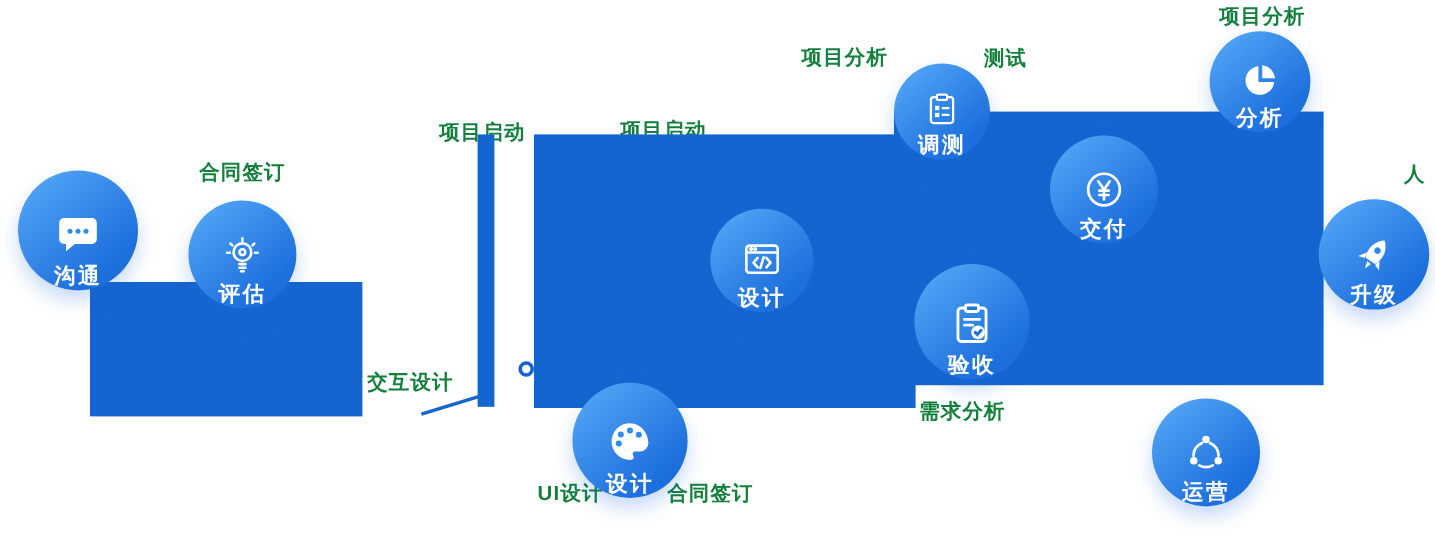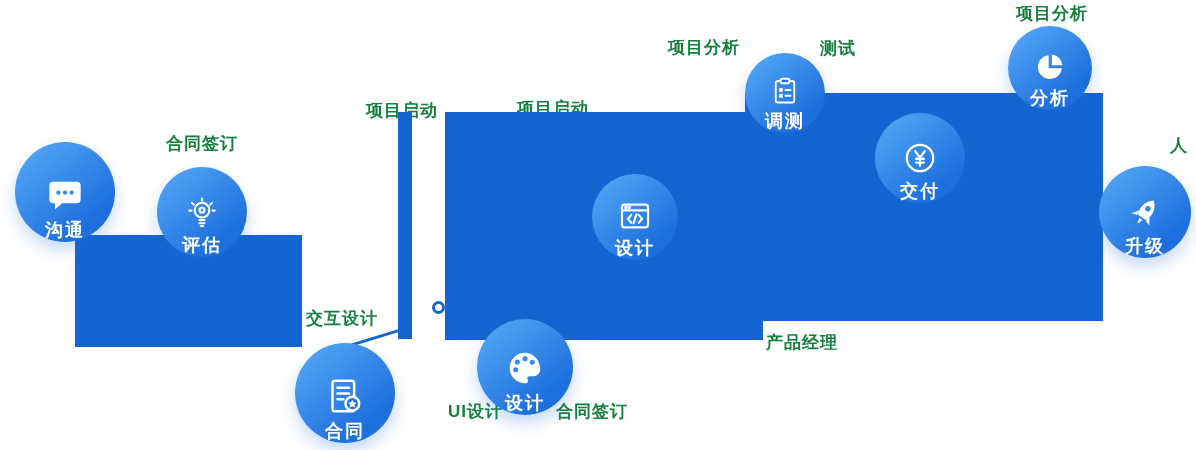--- a/index.html
+++ b/index.html
@@ -40,21 +40,21 @@
 
   <div class="connector-line" style="left:350px;top:336px;width:52px;transform:rotate(-17deg)"></div>
   <div class="connector-dot" style="left:432px;top:301px"></div>
 
   <span class="caption" style="left:166px;top:132px">合同签订</span>
   <span class="caption" style="left:306px;top:307px">交互设计</span>
   <span class="caption" style="left:366px;top:99px">项目启动</span>
   <span class="caption" style="left:517px;top:97px">项目启动</span>
   <span class="caption" style="left:668px;top:36px">项目分析</span>
   <span class="caption" style="left:820px;top:37px">测试</span>
-  <span class="caption" style="left:766px;top:331px">产品经理</span>
+  <span class="caption" style="left:766px;top:331px">需求分析</span>
   <span class="caption" style="left:448px;top:400px">UI设计</span>
   <span class="caption" style="left:556px;top:400px">合同签订</span>
   <span class="caption" style="left:1016px;top:2px">项目分析</span>
   <span class="caption" style="left:1170px;top:134px">人</span>
 
   <div class="node" style="left:157px;top:167px;width:90px;height:90px">
     <span class="icon">
       <svg width="34" height="34" viewBox="0 0 24 24" fill="none" stroke="#fff" stroke-width="1.5" stroke-linecap="round">
           <circle cx="12" cy="10" r="5.2"></circle>
           <path d="M10.2 17h3.6M10.2 19.2h3.6M11.2 21.2h1.6"></path>
@@ -70,31 +70,20 @@
       <svg width="40" height="40" viewBox="0 0 24 24">
           <path d="M5 4h14a2.4 2.4 0 0 1 2.4 2.4v8.2A2.4 2.4 0 0 1 19 17h-8.6L6 20.6V17H5a2.4 2.4 0 0 1-2.4-2.4V6.4A2.4 2.4 0 0 1 5 4z" fill="#fff"></path>
           <circle cx="8" cy="10.6" r="1.25" fill="#2f8bee"></circle>
           <circle cx="12" cy="10.6" r="1.25" fill="#2f8bee"></circle>
           <circle cx="16" cy="10.6" r="1.25" fill="#2f8bee"></circle>
         </svg>
     </span>
     <span class="label">沟通</span>
   </div>
 
-  <div class="node" style="left:295px;top:343px;width:100px;height:100px">
-    <span class="icon">
-      <svg width="40" height="40" viewBox="0 0 24 24" fill="none" stroke="#fff" stroke-width="1.5" stroke-linecap="round">
-          <rect x="4.5" y="2.8" width="13" height="18.4" rx="1.6"></rect>
-          <path d="M7.5 7h7M7.5 10.5h7M7.5 14h3.5"></path>
-          <circle cx="16.4" cy="16.6" r="4.1" fill="#1e71de"></circle>
-          <path d="M16.4 14.3l.8 1.5 1.7.3-1.2 1.2.3 1.6-1.6-.8-1.6.8.3-1.6-1.2-1.2 1.7-.3z" fill="#fff" stroke="none"></path>
-        </svg>
-    </span>
-    <span class="label">合同</span>
-  </div>
 
 
   <div class="node" style="left:592px;top:174px;width:86px;height:86px">
     <span class="icon">
       <svg width="34" height="34" viewBox="0 0 24 24" fill="none" stroke="#fff" stroke-width="1.5" stroke-linecap="round" stroke-linejoin="round">
           <rect x="2.8" y="4" width="18.4" height="16" rx="1.8"></rect>
           <path d="M2.8 8h18.4"></path>
           <circle cx="5.6" cy="6" r=".5" fill="#fff"></circle>
           <circle cx="8" cy="6" r=".5" fill="#fff"></circle>
           <path d="M9.4 11.2L7 14l2.4 2.8M14.6 11.2L17 14l-2.4 2.8M13 10.8l-2 6.4"></path>
@@ -120,20 +109,32 @@
     <span class="icon">
       <svg width="30" height="30" viewBox="0 0 24 24" fill="none" stroke="#fff" stroke-width="1.5" stroke-linecap="round">
           <rect x="4.6" y="4" width="14.8" height="17.2" rx="1.8"></rect>
           <rect x="8.6" y="2.2" width="6.8" height="3.6" rx="1" fill="#1e71de"></rect>
           <path d="M8 10.4l1.6 1.6M9.6 10.4L8 12M12.4 11.2h4M8 15l1.6 1.6M9.6 15L8 16.6M12.4 15.8h4"></path>
         </svg>
     </span>
     <span class="label">调测</span>
   </div>
 
+  <div class="node" style="left:762px;top:220px;width:96px;height:96px">
+    <span class="icon">
+      <svg width="38" height="38" viewBox="0 0 24 24" fill="none" stroke="#fff" stroke-width="1.5" stroke-linecap="round">
+          <rect x="4.6" y="3.6" width="14.8" height="17.6" rx="1.8"></rect>
+          <rect x="8.6" y="2" width="6.8" height="3.4" rx="1" fill="#1e71de"></rect>
+          <path d="M8 9.6h8M8 12.6h4.4"></path>
+          <circle cx="15.2" cy="16.4" r="3.6" fill="#fff" stroke="none"></circle>
+          <path d="M13.7 16.4l1.1 1.1 2-2.2" stroke="#1e71de" stroke-width="1.6"></path>
+        </svg>
+    </span>
+    <span class="label">验收</span>
+  </div>
 
   <div class="node" style="left:875px;top:113px;width:90px;height:90px">
     <span class="icon">
       <svg width="36" height="36" viewBox="0 0 24 24" fill="none" stroke="#fff" stroke-width="1.5" stroke-linecap="round">
           <circle cx="12" cy="12" r="8.8"></circle>
           <path d="M8.8 7.4l3.2 4.6 3.2-4.6M12 12v5.4M9.4 12.6h5.2M9.4 15h5.2"></path>
         </svg>
     </span>
     <span class="label">交付</span>
   </div>
@@ -141,20 +142,31 @@
   <div class="node" style="left:1008px;top:26px;width:84px;height:84px">
     <span class="icon">
       <svg width="32" height="32" viewBox="0 0 24 24">
           <path d="M11 3.1A9 9 0 1 0 20.9 13H11z" fill="#fff"></path>
           <path d="M13.4 2.6a9 9 0 0 1 8 8h-8z" fill="#fff"></path>
         </svg>
     </span>
     <span class="label">分析</span>
   </div>
 
+  <div class="node" style="left:960px;top:332px;width:90px;height:90px">
+    <span class="icon">
+      <svg width="36" height="36" viewBox="0 0 24 24" fill="none" stroke="#fff" stroke-width="1.5" stroke-linecap="round">
+          <circle cx="12" cy="4.8" r="2.1" fill="#fff" stroke="none"></circle>
+          <circle cx="5.2" cy="16.6" r="2.1" fill="#fff" stroke="none"></circle>
+          <circle cx="18.8" cy="16.6" r="2.1" fill="#fff" stroke="none"></circle>
+          <path d="M9.8 6.8a8 8 0 0 0-4.8 7M14.2 6.8a8 8 0 0 1 4.8 7M8.2 19.2a8 8 0 0 0 7.6 0"></path>
+        </svg>
+    </span>
+    <span class="label">运营</span>
+  </div>
 
   <div class="node" style="left:1099px;top:166px;width:92px;height:92px">
     <span class="icon">
       <svg width="36" height="36" viewBox="0 0 24 24" style="transform:rotate(35deg)">
           <path d="M12 1.8c2.9 2.2 4.3 5.4 4.3 8.6 0 2-.5 3.8-1.2 5.2H8.9c-.7-1.4-1.2-3.2-1.2-5.2 0-3.2 1.4-6.4 4.3-8.6z" fill="#fff"></path>
           <circle cx="12" cy="8.6" r="1.8" fill="#2f8bee"></circle>
           <path d="M7.9 12.6l-3 4.6 3.6-1.2zM16.1 12.6l3 4.6-3.6-1.2z" fill="#fff"></path>
           <path d="M10.7 16.8h2.6l-1.3 4z" fill="#fff"></path>
         </svg>
     </span>

